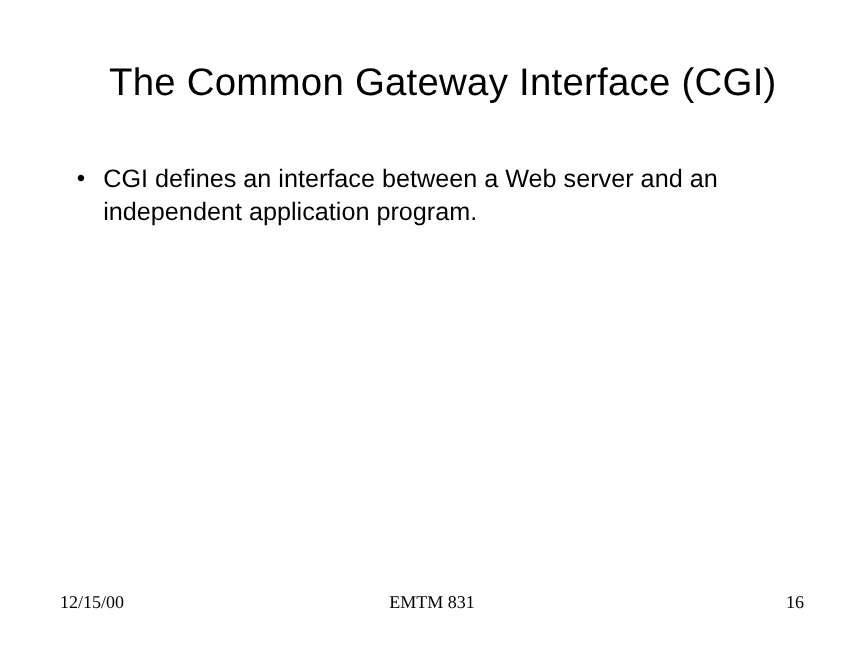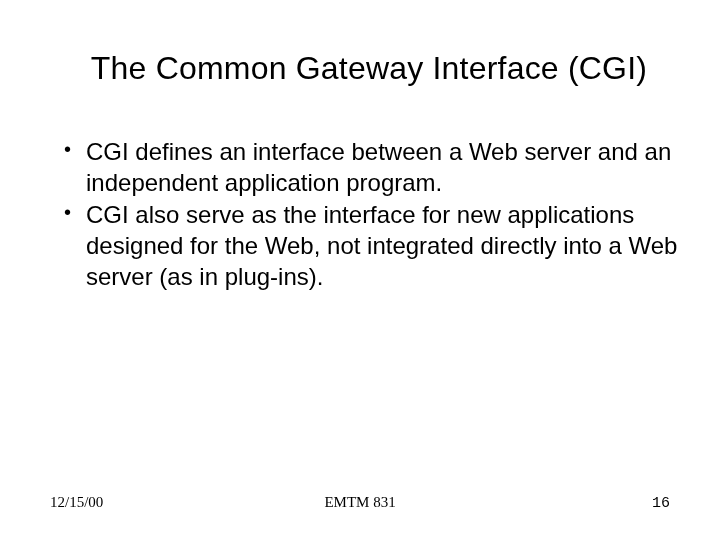--- a/index.html
+++ b/index.html
@@ -18,21 +18,21 @@
     margin-bottom: 50px;
     letter-spacing: 0.2px;
   }
   .bullets {
     list-style: none;
     padding-left: 36px;
     padding-right: 10px;
   }
   .bullets li {
     position: relative;
-    font-size: 24px;
+    font-size: 21px;
     line-height: 1.28;
     margin-bottom: 2px;
     font-family: "Comic Sans MS", "Trebuchet MS", Arial, sans-serif;
   }
   .bullets li::before {
     content: "•";
     position: absolute;
     left: -22px;
     top: 0;
     font-size: 20px;
@@ -42,29 +42,28 @@
     left: 50px;
     right: 50px;
     bottom: 28px;
     display: flex;
     align-items: baseline;
     font-family: "Times New Roman", Times, serif;
     font-size: 15px;
   }
   .footer .date { text-align: left; flex: 1; }
   .footer .course { text-align: center; flex: 1; }
-  .footer .page { text-align: right; flex: 1; font-family: Liberation Mono, monospace; }
+  .footer .page { text-align: right; flex: 1; }
 </style>
 </head>
 <body>
 
 <div class="slide">
   <h1 class="title">The Common Gateway Interface (CGI)</h1>
   <ul class="bullets">
     <li>CGI defines an interface between a Web server and an independent application program.</li>
-    <li>CGI also serve as the interface for new applications designed for the Web, not integrated directly into a Web server (as in plug-ins).</li>
   </ul>
   <div class="footer">
     <span class="date">12/15/00</span>
     <span class="course">EMTM 831</span>
     <span class="page">16</span>
   </div>
 </div>
 
 </body></html>

